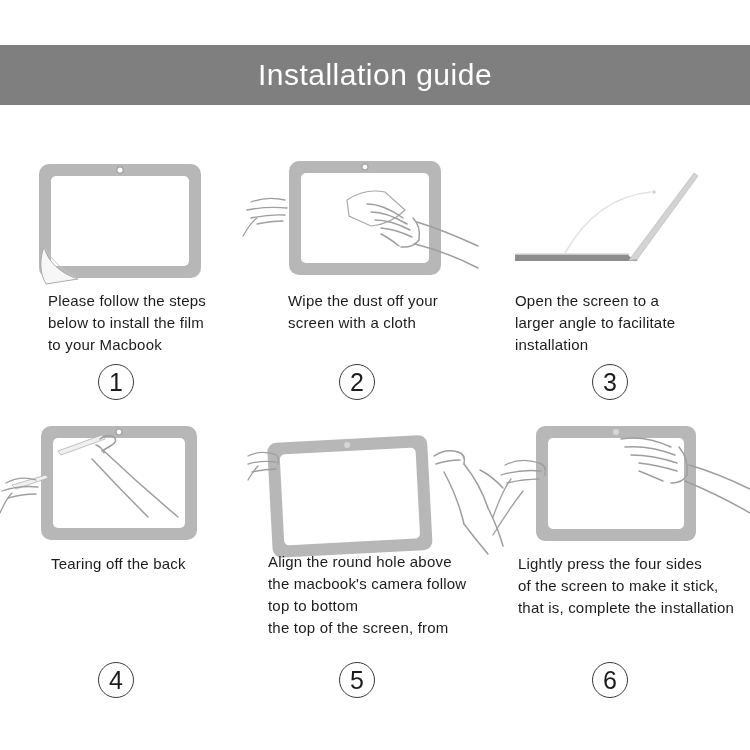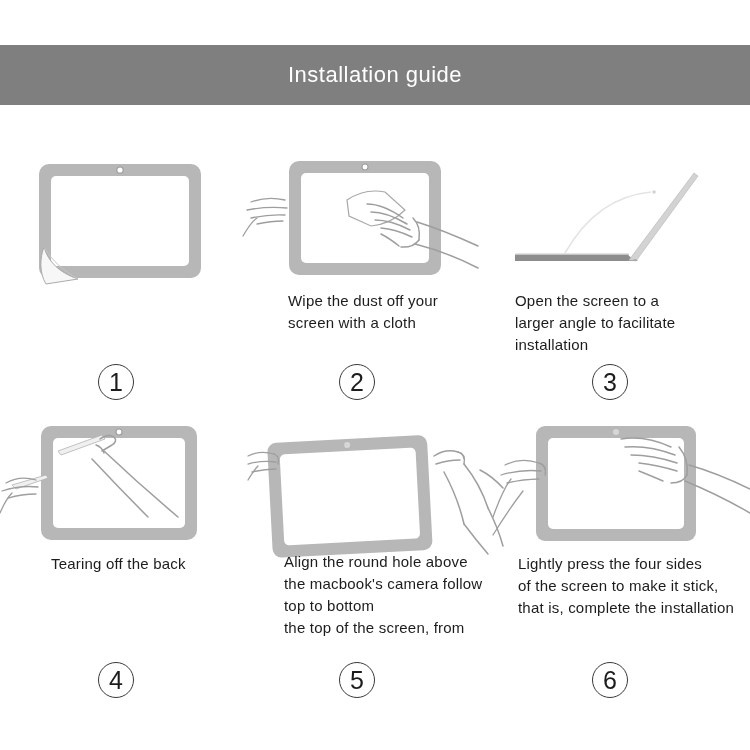--- a/index.html
+++ b/index.html
@@ -5,21 +5,21 @@
   html,body{margin:0;padding:0;background:#fff;}
   #canvas{
     position:relative;width:750px;height:750px;background:#ffffff;
     font-family:"Liberation Sans", sans-serif;overflow:hidden;
   }
   .banner{
     position:absolute;left:0;top:45px;width:750px;height:60px;
     background:#7f7f7f;display:flex;align-items:center;justify-content:center;
   }
   .banner-title{
-    color:#ffffff;font-size:22px;letter-spacing:0.5px;font-weight:400;
+    color:#ffffff;font-size:30px;letter-spacing:0.5px;font-weight:400;
   }
   .illus{position:absolute;overflow:visible;}
   .caption{
     position:absolute;color:#1c1c1c;font-size:15px;line-height:22px;letter-spacing:0.2px;
   }
   .num-circle{
     position:absolute;width:36px;height:36px;border-radius:50%;
     border:1.6px solid #3a3a3a;box-sizing:border-box;
     display:flex;align-items:center;justify-content:center;
     color:#1c1c1c;font-size:25px;font-weight:400;
@@ -141,37 +141,42 @@
     <g class="lnt">
       <path d="M12,40 Q28,32 46,38"></path>
       <path d="M8,50 Q28,44 48,46"></path>
       <path d="M14,58 Q30,54 46,54"></path>
       <path d="M46,38 q8,2 6,12"></path>
       <path d="M0,92 Q10,64 18,54"></path>
       <path d="M0,110 Q16,84 30,66"></path>
     </g>
   </svg>
 
+  <div class="caption" style="left:48px;top:290px">
+    <div>Please follow the steps</div>
+    <div>below to install the film</div>
+    <div>to your Macbook</div>
+  </div>
 
   <div class="caption" style="left:288px;top:290px">
     <div>Wipe the dust off your</div>
     <div>screen with a cloth</div>
   </div>
 
   <div class="caption" style="left:515px;top:290px">
     <div>Open the screen to a</div>
     <div>larger angle to facilitate</div>
     <div>installation</div>
   </div>
 
   <div class="caption" style="left:51px;top:553px">
     <div>Tearing off the back</div>
   </div>
 
-  <div class="caption" style="left:284px;top:551px">
+  <div class="caption" style="left:268px;top:551px">
     <div>Align the round hole above</div>
     <div>the macbook's camera follow</div>
     <div>top to bottom</div>
     <div>the top of the screen, from</div>
   </div>
 
   <div class="caption" style="left:518px;top:553px">
     <div>Lightly press the four sides</div>
     <div>of the screen to make it stick,</div>
     <div>that is, complete the installation</div>

